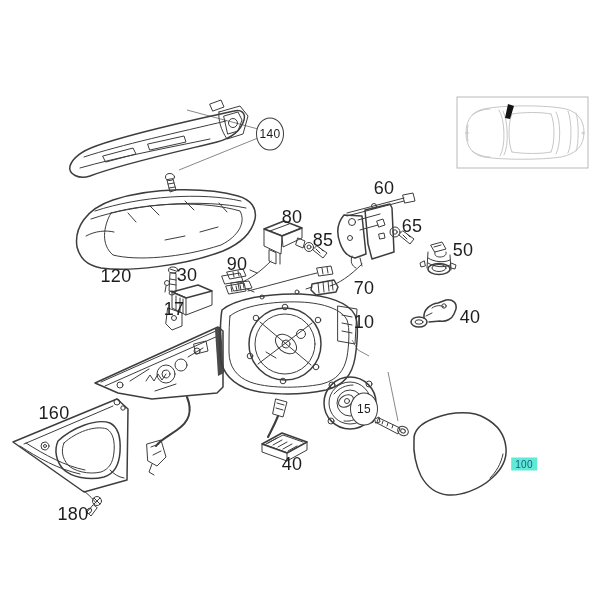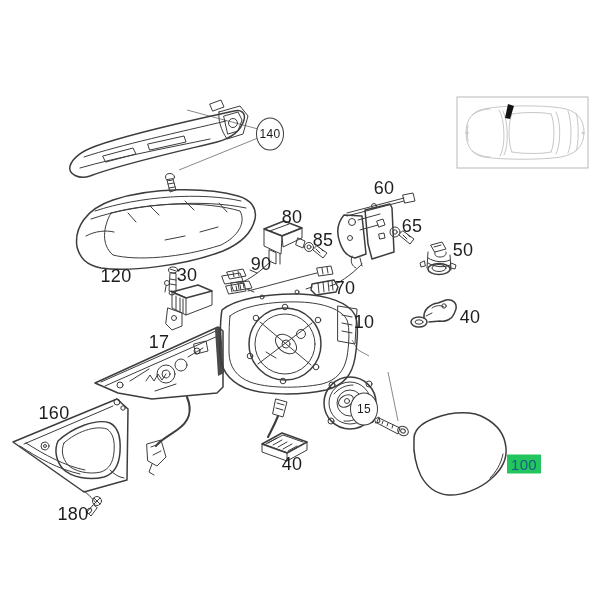--- a/index.html
+++ b/index.html
@@ -12,21 +12,21 @@
   .fillD{fill:#4a4a4a;stroke:none;}
   .leader{fill:none;stroke:#6a6a6a;stroke-width:0.8;}
   .car{fill:none;stroke:#c7c7c7;stroke-width:1;stroke-linecap:round;stroke-linejoin:round;}
   .carbox{fill:none;stroke:#b9b9b9;stroke-width:1;}
   .marker{fill:#131313;stroke:none;}
   .part-label{position:absolute;transform:translate(-50%,-50%);font-size:18px;color:#1d1d1d;
               letter-spacing:0.3px;white-space:nowrap;cursor:pointer;}
   .part-label.circled{border:1px solid #3d3d3d;border-radius:50%;background:#fff;
               min-width:22px;height:23px;line-height:23px;text-align:center;
               font-size:12px;padding:4px 2px;}
-  .part-label.highlighted{background:#22c55e;color:#1a5c84;padding:1px 4px;font-size:15px;}
+  .part-label.highlighted{background:#5eead4;color:#1a5c84;padding:1px 4px;font-size:10px;}
 </style>
 </head>
 <body>
 
 <div class="stage">
 
 <svg width="600" height="600" viewBox="0 0 600 600">
 
   <g>
     <path class="leader" d="M258,129 L187,110"></path>
@@ -260,28 +260,28 @@
     <path class="car" d="M556,112 C561,121 561,145 556,154 M568,111 C572,121 572,145 568,153 M576,113 C579,121 579,145 576,151"></path>
     <circle class="car" cx="467" cy="133" r="1"></circle>
         <circle class="car" cx="583" cy="133" r="1"></circle>
     <path class="marker" d="M505,118 L508,104 L514,106 L510,119 Z"></path>
   </g>
 </svg>
 
 <div class="part-label circled" style="left:270px;top:134px;">140</div>
 <div class="part-label" style="left:116px;top:276px;">120</div>
 <div class="part-label" style="left:187px;top:275px;">30</div>
-<div class="part-label" style="left:237px;top:264px;margin-left:24px;">90</div>
+<div class="part-label" style="left:237px;top:264px;">90</div>
 <div class="part-label" style="left:292px;top:217px;">80</div>
 <div class="part-label" style="left:323px;top:240px;">85</div>
 <div class="part-label" style="left:384px;top:188px;">60</div>
 <div class="part-label" style="left:412px;top:226px;">65</div>
 <div class="part-label" style="left:463px;top:250px;">50</div>
-<div class="part-label" style="left:345px;top:288px;">70</div>
-<div class="part-label" style="left:159px;top:309px;margin-top:33px;">17</div>
+<div class="part-label" style="left:364px;top:288px;">70</div>
+<div class="part-label" style="left:174px;top:309px;">17</div>
 <div class="part-label" style="left:364px;top:322px;">10</div>
 <div class="part-label" style="left:470px;top:317px;">40</div>
 <div class="part-label circled" style="left:364px;top:363px;margin-top:46px;">15</div>
 <div class="part-label" style="left:54px;top:413px;">160</div>
 <div class="part-label" style="left:292px;top:464px;">40</div>
 <div class="part-label" style="left:73px;top:514px;">180</div>
 <div class="part-label highlighted" style="left:524px;top:464px;">100</div>
 
 </div>
 

